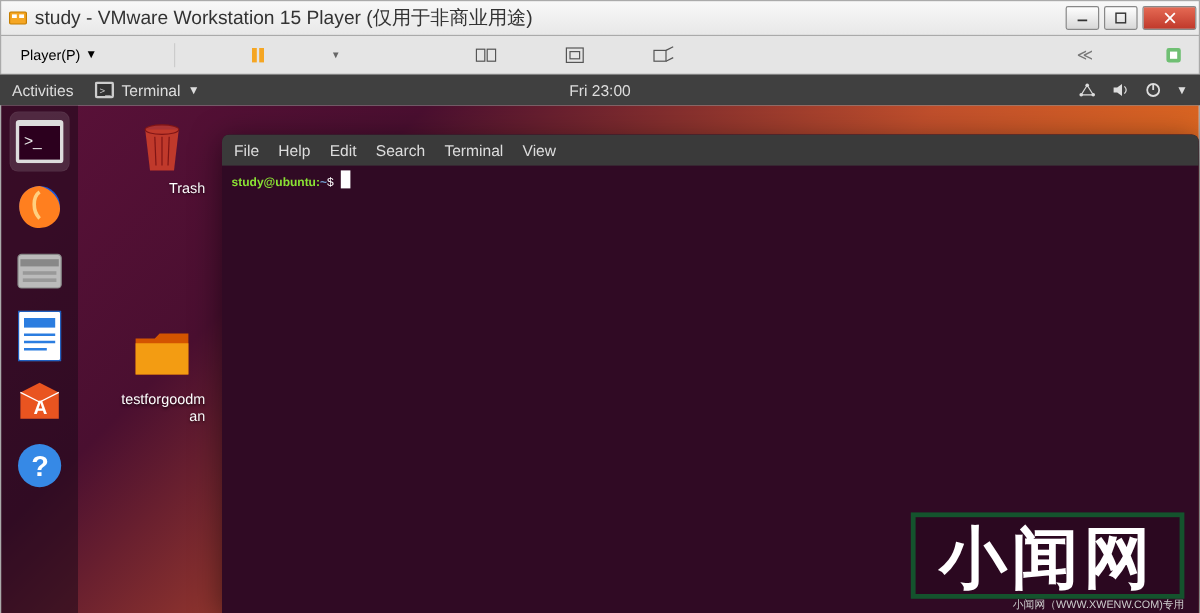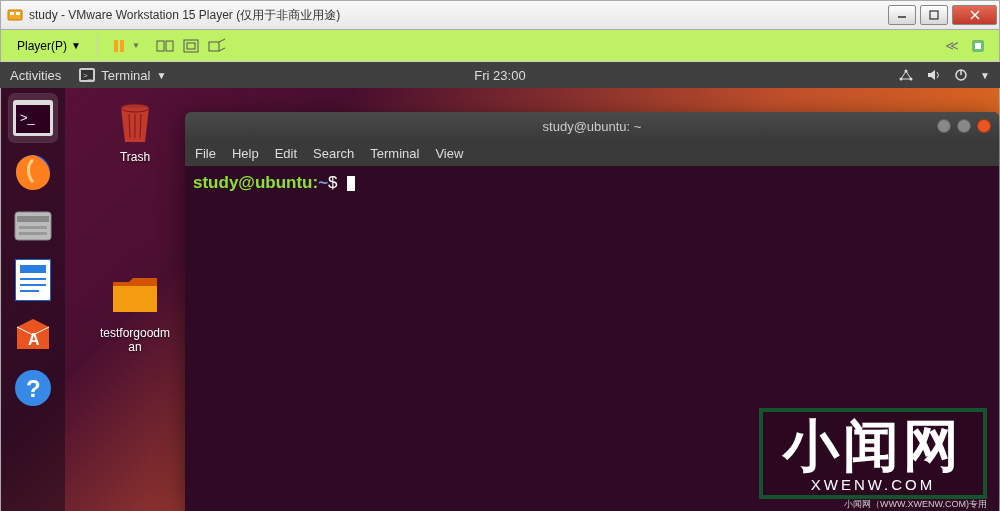--- a/index.html
+++ b/index.html
@@ -1,27 +1,27 @@
 <!DOCTYPE html>
 <html><head>
 <meta charset="utf-8">
 <style>
 * { margin:0; padding:0; box-sizing:border-box; font-family:"Segoe UI","Microsoft YaHei",sans-serif; }
 body { width:1000px; height:511px; overflow:hidden; background:#fff; }
 
 
 .win-titlebar { height:30px; background:linear-gradient(#f8f8f8,#e8e8e8); border:1px solid #aaa; display:flex; align-items:center; }
 .win-icon { width:16px; height:16px; margin:0 6px; display:inline-block; }
-.win-title { font-size:12px; color:#333; flex:1; }
+.win-title { font-size:16px; color:#333; flex:1; }
 .win-btns { display:flex; }
 .win-btn { height:20px; width:28px; margin:0 2px; border:1px solid #888; border-radius:2px; background:linear-gradient(#fefefe,#d8d8d8); display:flex; align-items:center; justify-content:center; font-size:10px; cursor:pointer; }
 .win-btn.close { background:linear-gradient(#e56a54,#c0392b); color:#fff; width:45px; }
 
 
-.vmware-bar { height:32px; background:#bef264; border-bottom:1px solid #ccc; border-left:1px solid #aaa; border-right:1px solid #aaa; display:flex; align-items:center; padding:0 8px; }
+.vmware-bar { height:32px; background:#e5e5e5; border-bottom:1px solid #ccc; border-left:1px solid #aaa; border-right:1px solid #aaa; display:flex; align-items:center; padding:0 8px;gap:48px; }
 .player-btn { font-size:12px; padding:3px 8px; display:flex; align-items:center; gap:4px; cursor:pointer; border-radius:2px; }
 .vmw-sep { width:1px; height:20px; background:#ccc; margin:0 8px; }
 .vmw-icon { width:18px; height:18px; display:flex; align-items:center; justify-content:center; cursor:pointer; margin:0 4px; }
 .vmw-spacer { flex:1; }
 .chev { font-size:10px; }
 
 
 .ubuntu-top { height:26px; background:#404040; display:flex; align-items:center; color:#ddd; font-size:13px; padding:0 10px; }
 .ubuntu-top .activities { font-weight:500; cursor:pointer; }
 .ubuntu-top .app-ind { display:flex; align-items:center; gap:6px; margin-left:18px; cursor:pointer; }
@@ -31,35 +31,35 @@
 
 
 .ubuntu-desktop { position:relative; height:423px; background:linear-gradient(135deg,#5b1139 0%,#4a0f30 25%,#c14f2c 55%,#e06a1f 75%,#b53818 100%); border-left:1px solid #aaa; border-right:1px solid #aaa; }
 
 
 .dock { position:absolute; left:0; top:0; bottom:0; width:64px; background:rgba(30,10,25,0.55); display:flex; flex-direction:column; align-items:center; padding-top:6px; gap:6px; }
 .dock-item { width:48px; height:48px; border-radius:6px; display:flex; align-items:center; justify-content:center; cursor:pointer; }
 .dock-item.active { background:rgba(255,255,255,0.12); box-shadow:0 0 0 1px rgba(255,255,255,0.15); }
 
 
-.desk-icon { position:absolute; width:72px; text-align:center; cursor:pointer; }
+.desk-icon { position:absolute; width:72px; text-align:right; cursor:pointer; }
 .desk-icon .glyph { width:48px; height:48px; margin:0 auto 4px; }
 .desk-icon .label { color:#fff; font-size:12px; text-shadow:0 1px 2px rgba(0,0,0,0.6); }
 
 
 .term-window { position:absolute; left:184px; top:24px; right:0; bottom:0; background:#300a24; border-radius:6px 6px 0 0; box-shadow:0 5px 25px rgba(0,0,0,0.5); overflow:hidden; }
 .term-titlebar { height:28px; background:linear-gradient(#4a4a4a,#3a3a3a); display:flex; align-items:center; justify-content:center; position:relative; color:#ccc; font-size:13px; }
 .term-ctrls { position:absolute; right:8px; display:flex; gap:6px; }
 .term-ctrl { width:14px; height:14px; border-radius:50%; cursor:pointer; border:1px solid rgba(0,0,0,0.3); }
 .tc-min { background:#888; }
 .tc-max { background:#888; }
 .tc-close { background:#e95420; }
 .term-menubar { height:26px; background:#3a3a3a; display:flex; align-items:center; padding:0 10px; gap:16px; color:#ddd; font-size:13px; }
 .term-menubar span { cursor:pointer; }
-.term-body { padding:4px 8px; font-family:"Ubuntu Mono","Consolas",monospace; font-size:17px; line-height:1.4; color:#fff; }
+.term-body { padding:4px 8px; font-family:"Ubuntu Mono","Consolas",monospace; font-size:10px; line-height:1.4; color:#fff; }
 .prompt-user { color:#8ae234; font-weight:bold; }
 .prompt-path { color:#729fcf; font-weight:bold; }
 .cursor-block { display:inline-block; width:8px; height:15px; background:#fff; vertical-align:text-bottom; }
 
 
 .watermark { position:absolute; right:12px; bottom:12px; border:4px solid #14532d; padding:6px 20px 2px 20px; text-align:center; color:#fff; background:rgba(0,0,0,0.1); }
 .watermark .big { font-size:56px; font-weight:bold; letter-spacing:4px; line-height:1; }
 .watermark .small { font-size:15px; letter-spacing:3px; margin-top:2px; }
 .wm-strip { position:absolute; right:12px; bottom:0; font-size:9px; color:#ccc; text-align:center; }
 
@@ -247,40 +247,31 @@
     <div class="glyph">
         <svg width="48" height="42">
           <path d="M2 8 L18 8 L22 4 L46 4 L46 38 L2 38 Z" fill="#d35400"></path>
           <path d="M2 12 L46 12 L46 38 L2 38 Z" fill="#f39c12"></path>
         </svg>
       </div>
     <div class="label" style="word-break:break-all;">testforgoodman</div>
   </div>
 
   <div class="term-window">
-    <div class="term-titlebar">
-      <span>study@ubuntu: ~</span>
-      <div class="term-ctrls">
-        <div class="term-ctrl tc-min"></div>
-        <div class="term-ctrl tc-max"></div>
-        <div class="term-ctrl tc-close"></div>
-      </div>
-    </div>
     <div class="term-menubar">
       <span>File</span>
       <span>Help</span>
       <span>Edit</span>
       <span>Search</span>
       <span>Terminal</span>
       <span>View</span>
     </div>
     <div class="term-body">
       <span class="prompt-user">study@ubuntu</span><span class="prompt-user">:</span><span class="prompt-path">~</span><span style="color:#fff;">$</span>&nbsp;<span class="cursor-block"></span>
     </div>
 
     <div class="watermark">
       <div class="big">小闻网</div>
-      <div class="small">XWENW.COM</div>
     </div>
     <div class="wm-strip">小闻网（WWW.XWENW.COM)专用</div>
   </div>
 
 </div>
 
 </body></html>

